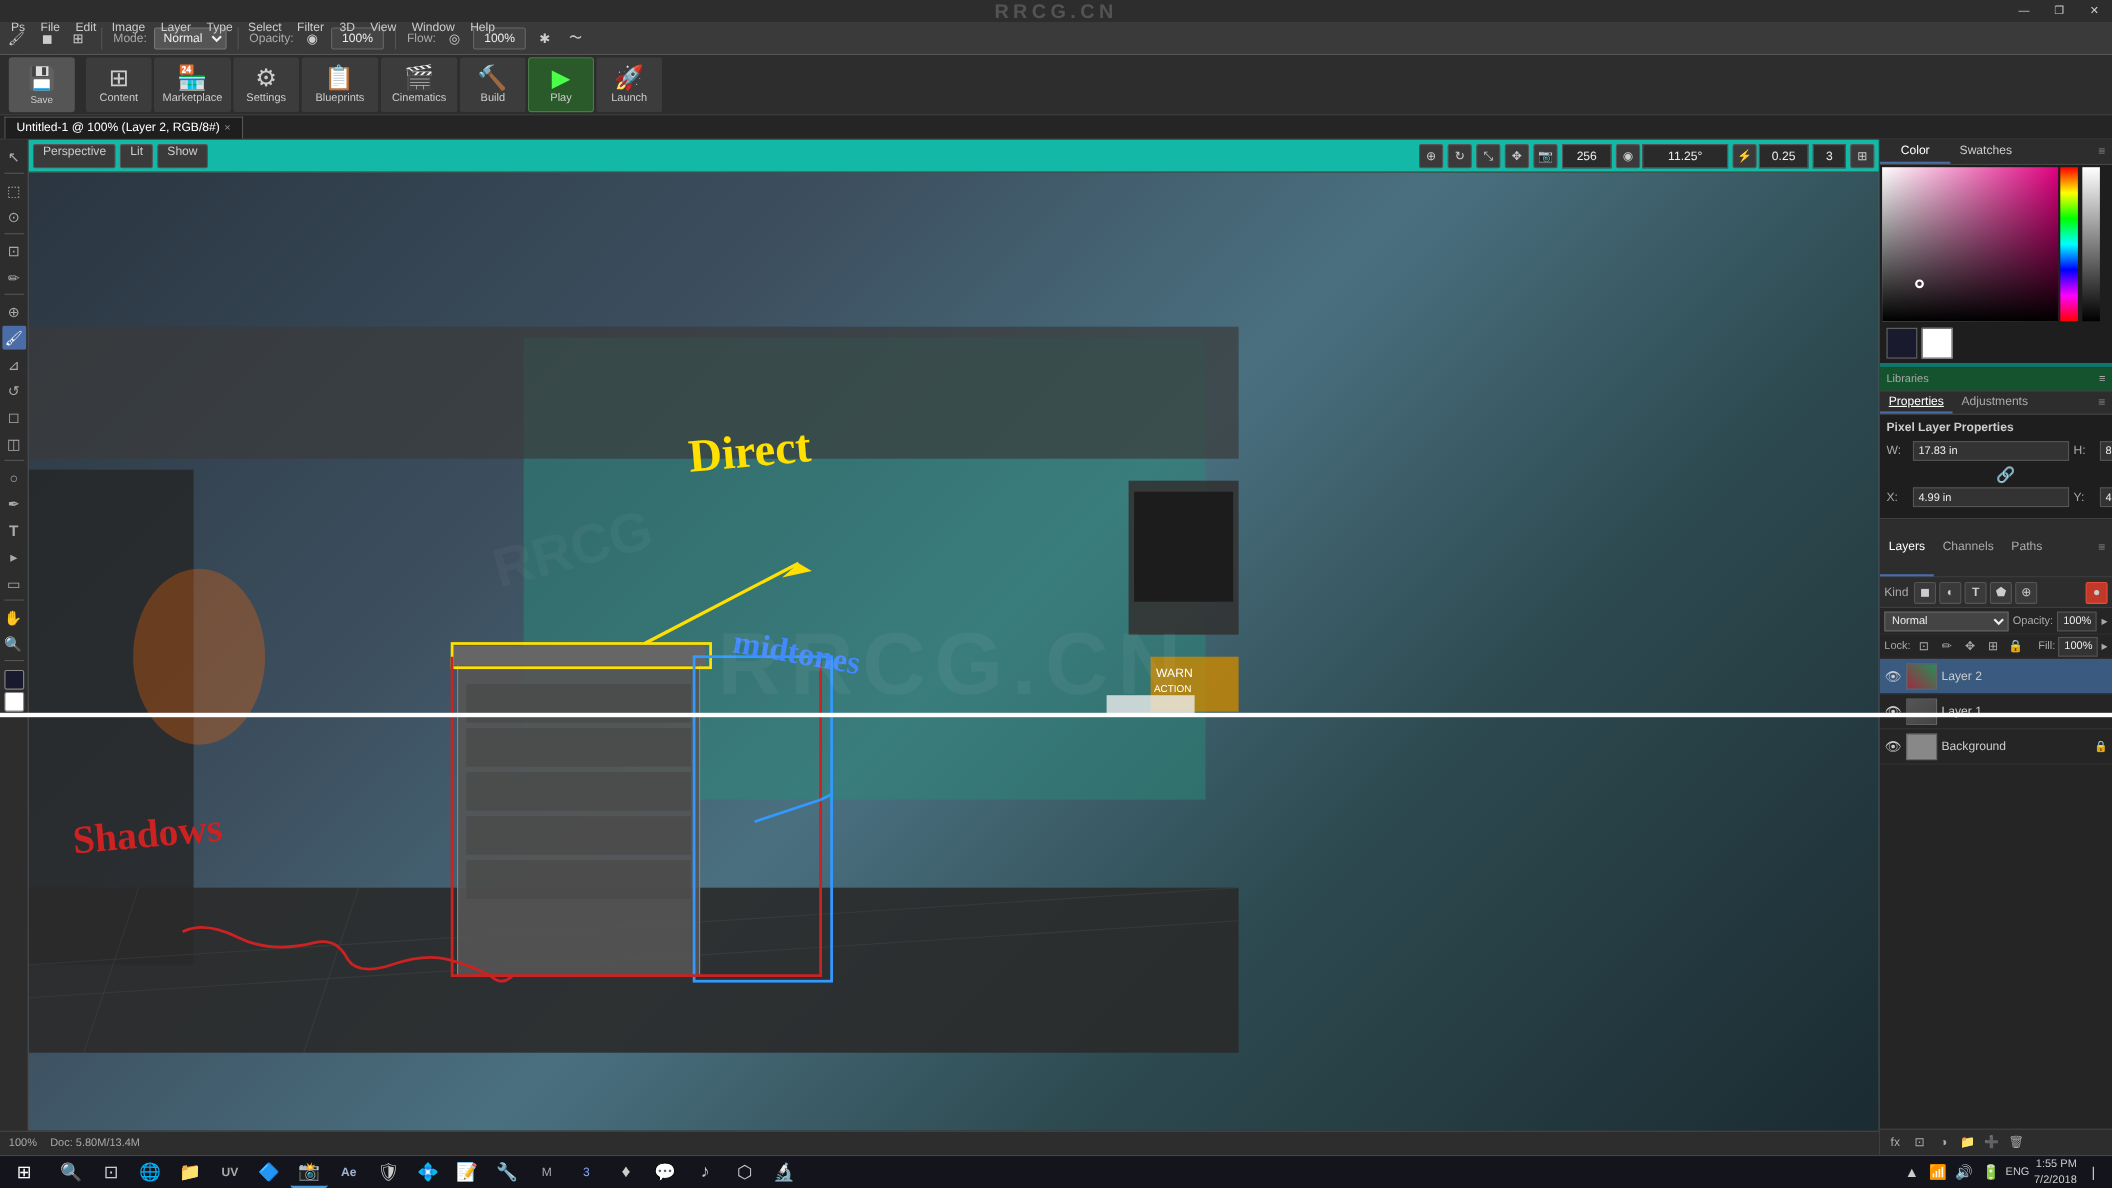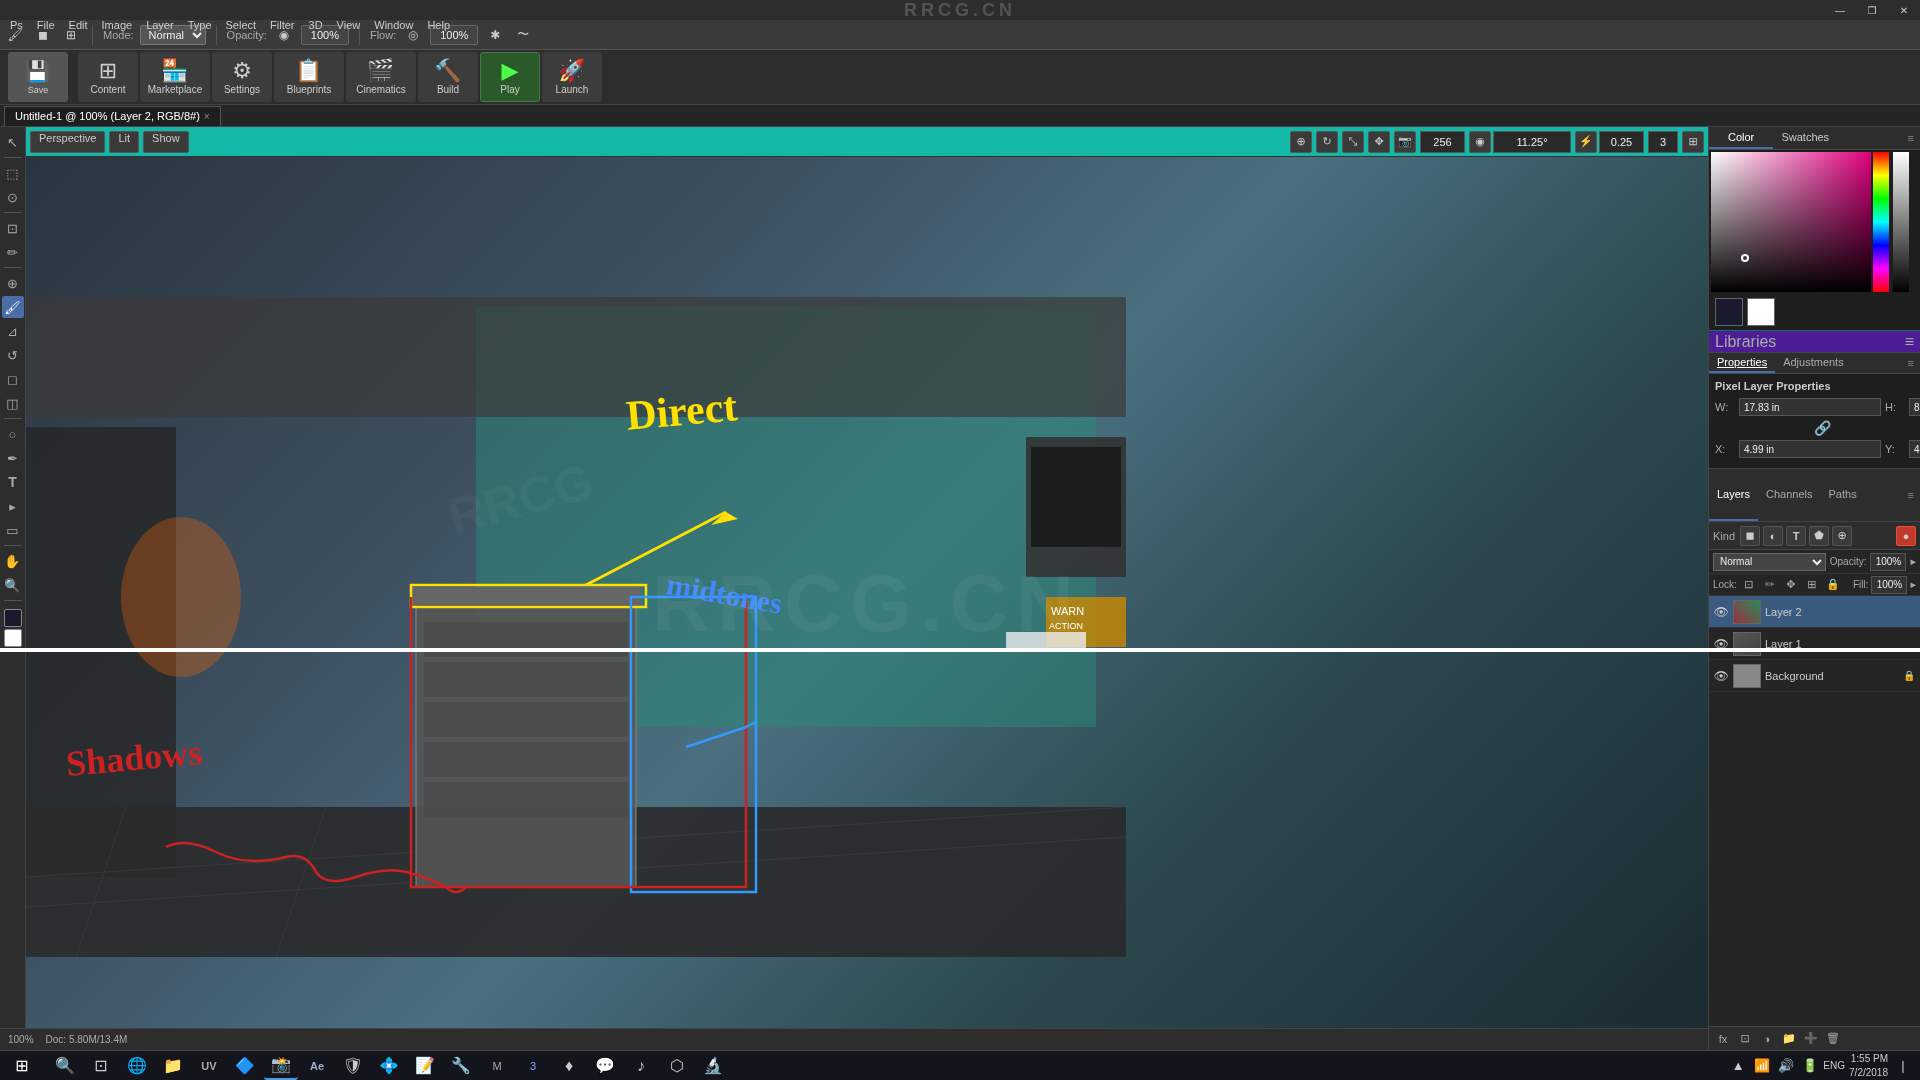--- a/index.html
+++ b/index.html
@@ -310,21 +310,21 @@
     #right-panel {
       width: 212px;
       background: #1e1e1e;
       border-left: 1px solid #444;
       display: flex;
       flex-direction: column;
     }
 
     
     #color-panel {
-      border-bottom: 1px solid #0f766e;
+      border-bottom: 4px solid #0f766e;
     }
     #color-tabs {
       display: flex;
       background: #2d2d2d;
       border-bottom: 1px solid #444;
     }
     .color-tab {
       flex: 1;
       height: 22px;
       display: flex; align-items: center; justify-content: center;
@@ -362,26 +362,26 @@
       width: 28px; height: 28px;
       border: 1px solid #666;
       cursor: pointer;
     }
     .color-swatch.fg { background: #1a1a2e; }
     .color-swatch.bg { background: #fff; }
 
     
     #libraries-bar {
       height: 22px;
-      background: #4c1d95;
+      background: #14532d;
       border-bottom: 1px solid #444;
       display: flex;
       align-items: center;
       padding: 0 6px;
-      font-size: 16px;
+      font-size: 10px;
       color: #aaa;
       justify-content: space-between;
     }
 
     
     #props-panel {
       border-bottom: 1px solid #444;
       flex-shrink: 0;
     }
     #props-tabs {

